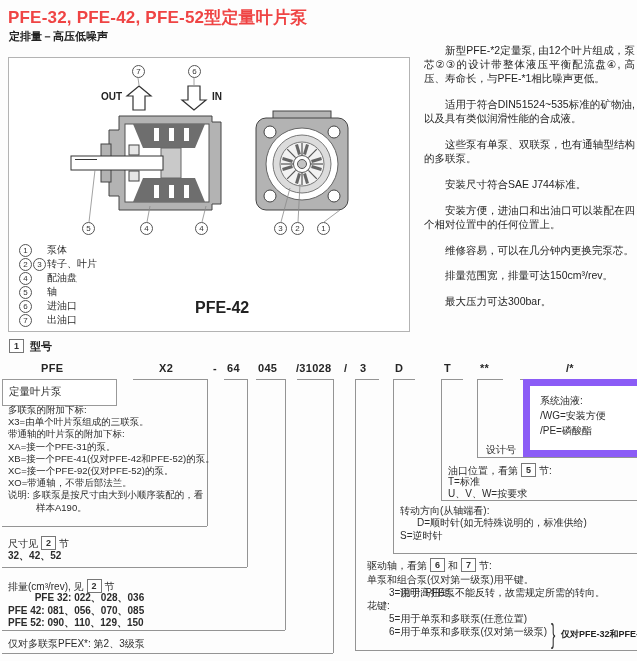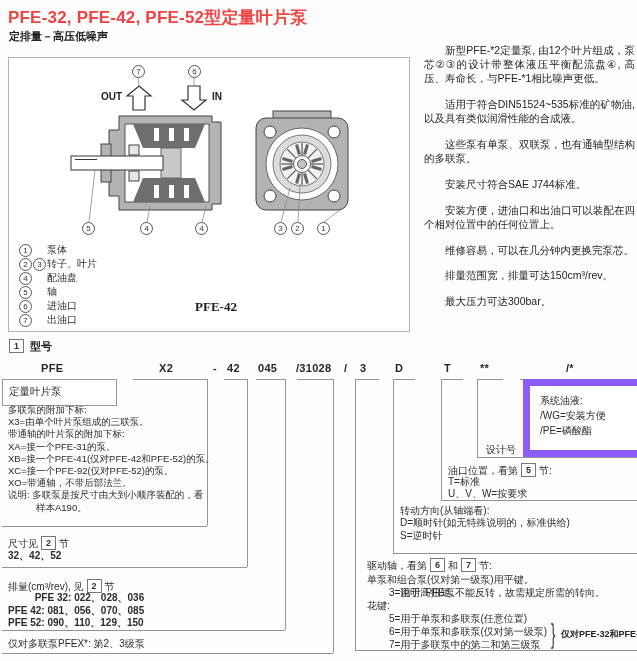--- a/index.html
+++ b/index.html
@@ -13,21 +13,21 @@
   
   .panel{left:8px;top:57px;width:400px;height:273px;border:1px solid #b3b3b3;background:#fff;}
   .co{display:inline-block;width:13px;height:13px;line-height:11px;border:1px solid #555;border-radius:50%;
       text-align:center;font-size:8px;color:#333;background:#fff;box-sizing:border-box;}
   .co:empty{display:none;}
   .flow-label{font-size:10px;font-weight:700;color:#222;}
   .legend{left:10px;top:183px;}
   .legend-row{height:14px;line-height:13px;white-space:nowrap;}
   .legend-row .co{margin-right:1px;}
   .legend-label{font-size:10px;margin-left:14px;color:#2b2b2b;}
-  .model-label{left:186px;top:241px;font-size:13px;font-weight:700;color:#222;font-family:Liberation Serif, serif;}
+  .model-label{left:186px;top:241px;font-size:16px;font-weight:700;color:#222;}
   
   .intro{left:424px;top:44px;width:211px;}
   .intro p{margin:0 0 12px;font-size:10.5px;line-height:1.33;text-indent:2em;text-align:justify;color:#242424;}
   
   .sec{left:6px;top:339px;font-size:11px;font-weight:700;color:#222;}
   .nbox{display:inline-block;min-width:11px;height:12px;line-height:12px;border:1px solid #777;
         text-align:center;font-size:9px;font-weight:600;margin:0 3px;padding:0 1px;vertical-align:1px;background:#fff;color:#333;}
   
   .codearea{left:0;top:360px;width:637px;height:301px;}
   .cl{position:absolute;top:2px;font-size:11px;font-weight:600;color:#262626;letter-spacing:.3px;}
@@ -172,21 +172,21 @@
   <div class="abs sec">
     <span class="nbox">1</span>
     <span>型号</span>
   </div>
 
   <div class="abs codearea">
 
     <span class="cl" style="left:41px;">PFE</span>
     <span class="cl" style="left:159px;">X2</span>
     <span class="cl" style="left:213px;">-</span>
-    <span class="cl" style="left:227px;">42</span>
+    <span class="cl" style="left:227px;">64</span>
     <span class="cl" style="left:258px;">045</span>
     <span class="cl" style="left:296px;">/31028</span>
     <span class="cl" style="left:344px;">/</span>
     <span class="cl" style="left:360px;">3</span>
     <span class="cl" style="left:395px;">D</span>
     <span class="cl" style="left:444px;">T</span>
     <span class="cl" style="left:480px;">**</span>
     <span class="cl" style="left:566px;">/*</span>
 
     <div class="hl" style="left:133px;top:19px;width:74px;"></div>
@@ -255,28 +255,27 @@
 
     <div class="blk" style="left:367px;top:198px;line-height:13px;">
       <div class="ln" style="height:15px;">
         <span>驱动轴，看第</span><span class="nbox">6</span><span>和</span><span class="nbox">7</span><span>节:</span>
       </div>
       <div class="ln">单泵和组合泵(仅对第一级泵)用平键。</div>
       <div class="ln ind22">3=用于高扭矩。</div>
       <div class="ln">花键:</div>
       <div class="ln ind22">5=用于单泵和多联泵(任意位置)</div>
       <div class="ln ind22">6=用于单泵和多联泵(仅对第一级泵)</div>
-      <div class="ln ind22">7=用于多联泵中的第二和第三级泵</div>
     </div>
     <span class="brace">}</span>
     <span class="brace-note">仅对PFE-32和PFE-42</span>
 
     <div class="blk" style="left:400px;top:145px;line-height:12.3px;">
       <div class="ln" style="height:12.3px;">转动方向(从轴端看):</div>
-      <div class="ln" style="height:12.3px;">D=顺时针(如无特殊说明的，标准供给)</div>
+      <div class="ln" style="height:12.3px;margin-left:17px;">D=顺时针(如无特殊说明的，标准供给)</div>
       <div class="ln" style="height:12.3px;">S=逆时针</div>
       <div class="ln" style="height:12.3px;margin-top:45px;">说明: PFE泵不能反转，故需规定所需的转向。</div>
     </div>
 
     <div class="blk" style="left:448px;top:103px;line-height:12.3px;">
       <div class="ln" style="height:13px;">
         <span>油口位置，看第</span><span class="nbox">5</span><span>节:</span>
       </div>
       <div class="ln" style="height:12.3px;">T=标准</div>
       <div class="ln" style="height:12.3px;">U、V、W=按要求</div>

